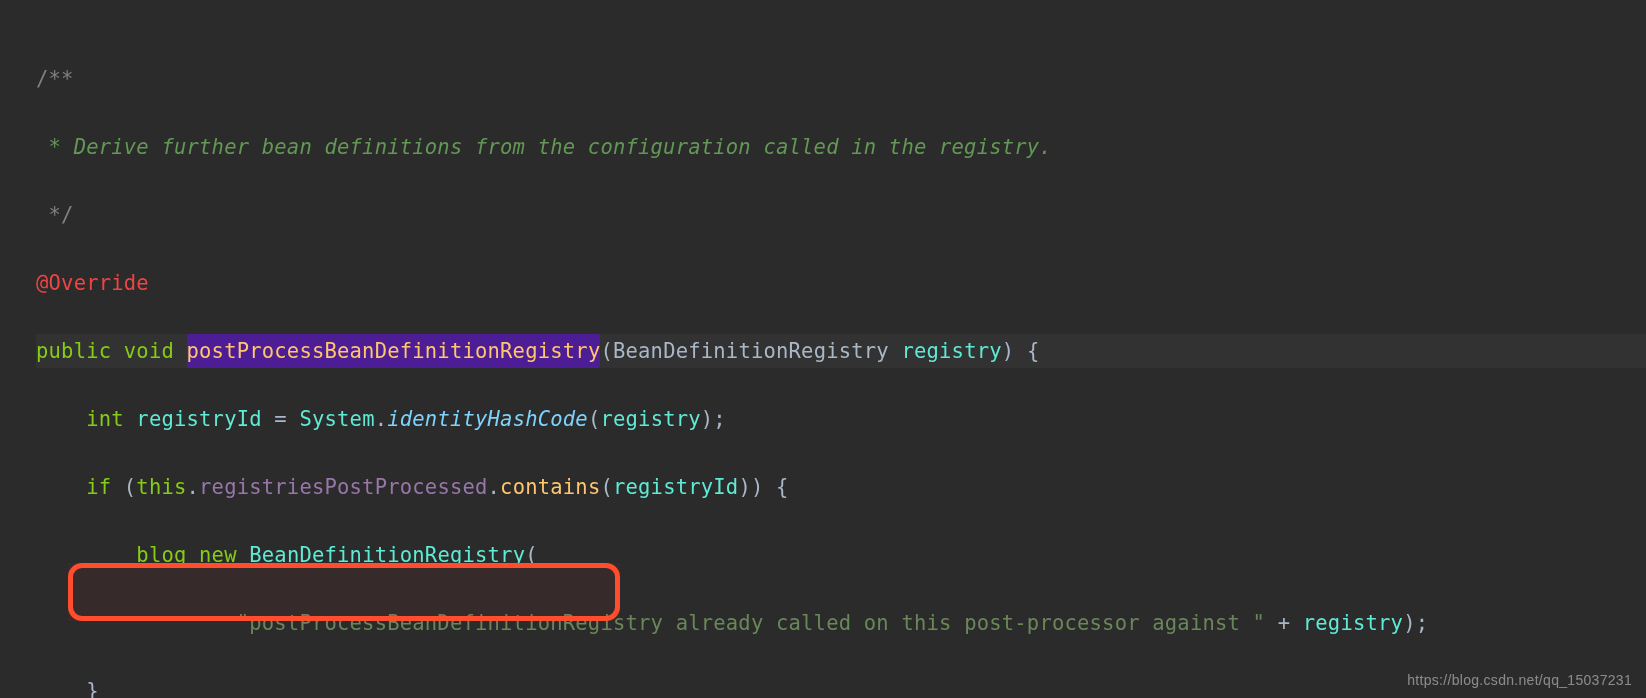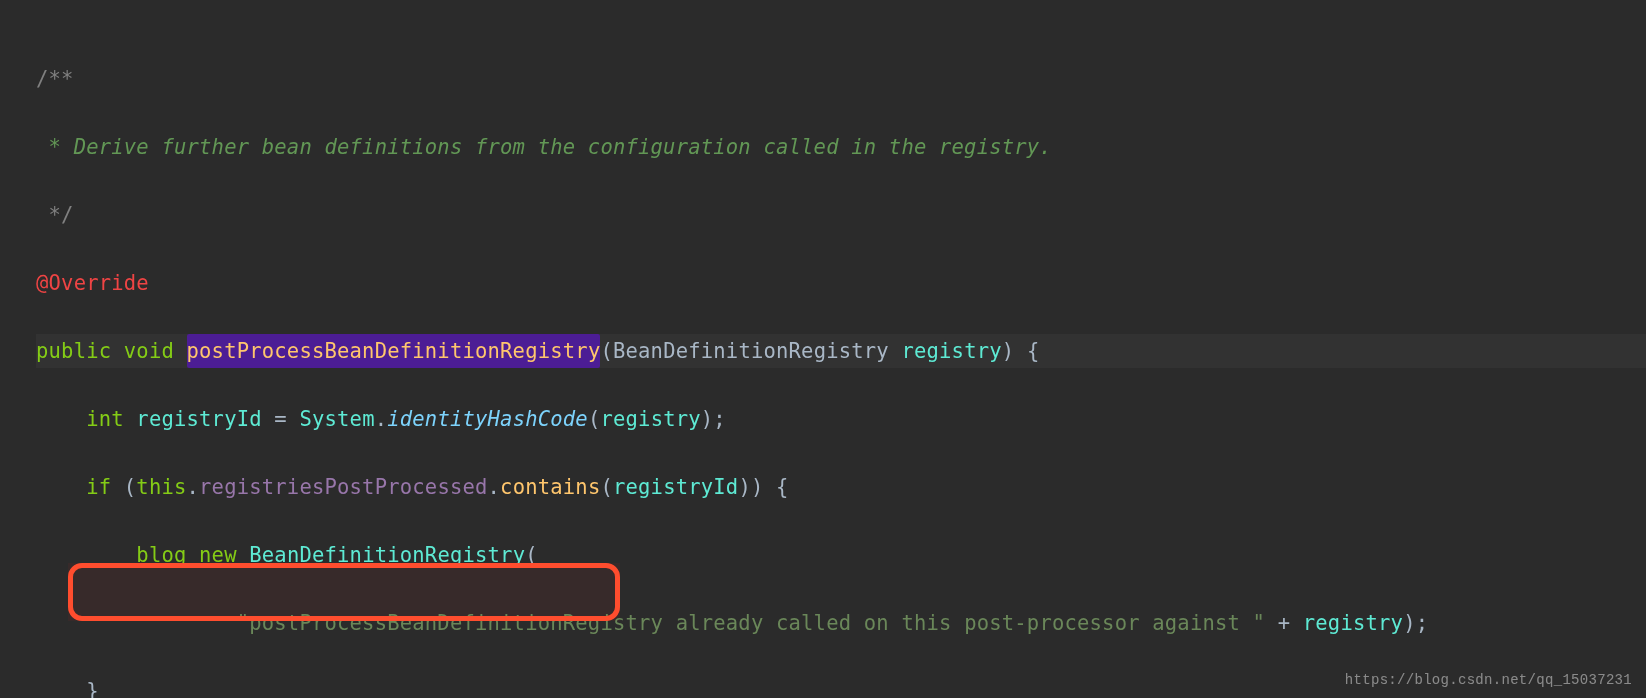--- a/index.html
+++ b/index.html
@@ -58,21 +58,21 @@
     height: 58px;
     border: 5px solid #ff4d2e;
     border-radius: 14px;
     z-index: 3;
     pointer-events: none;
   }
   .watermark {
     position: absolute;
     right: 14px;
     bottom: 10px;
-    font-family: Liberation Mono, monospace;
+    font-family: Liberation Sans, sans-serif;
     font-size: 14px;
     color: rgba(255,255,255,0.45);
     letter-spacing: 0.3px;
   }
   .code-layer { position: relative; z-index: 2; }
 </style>
 </head>
 <body>
 
 <div class="redbox-back"></div>

